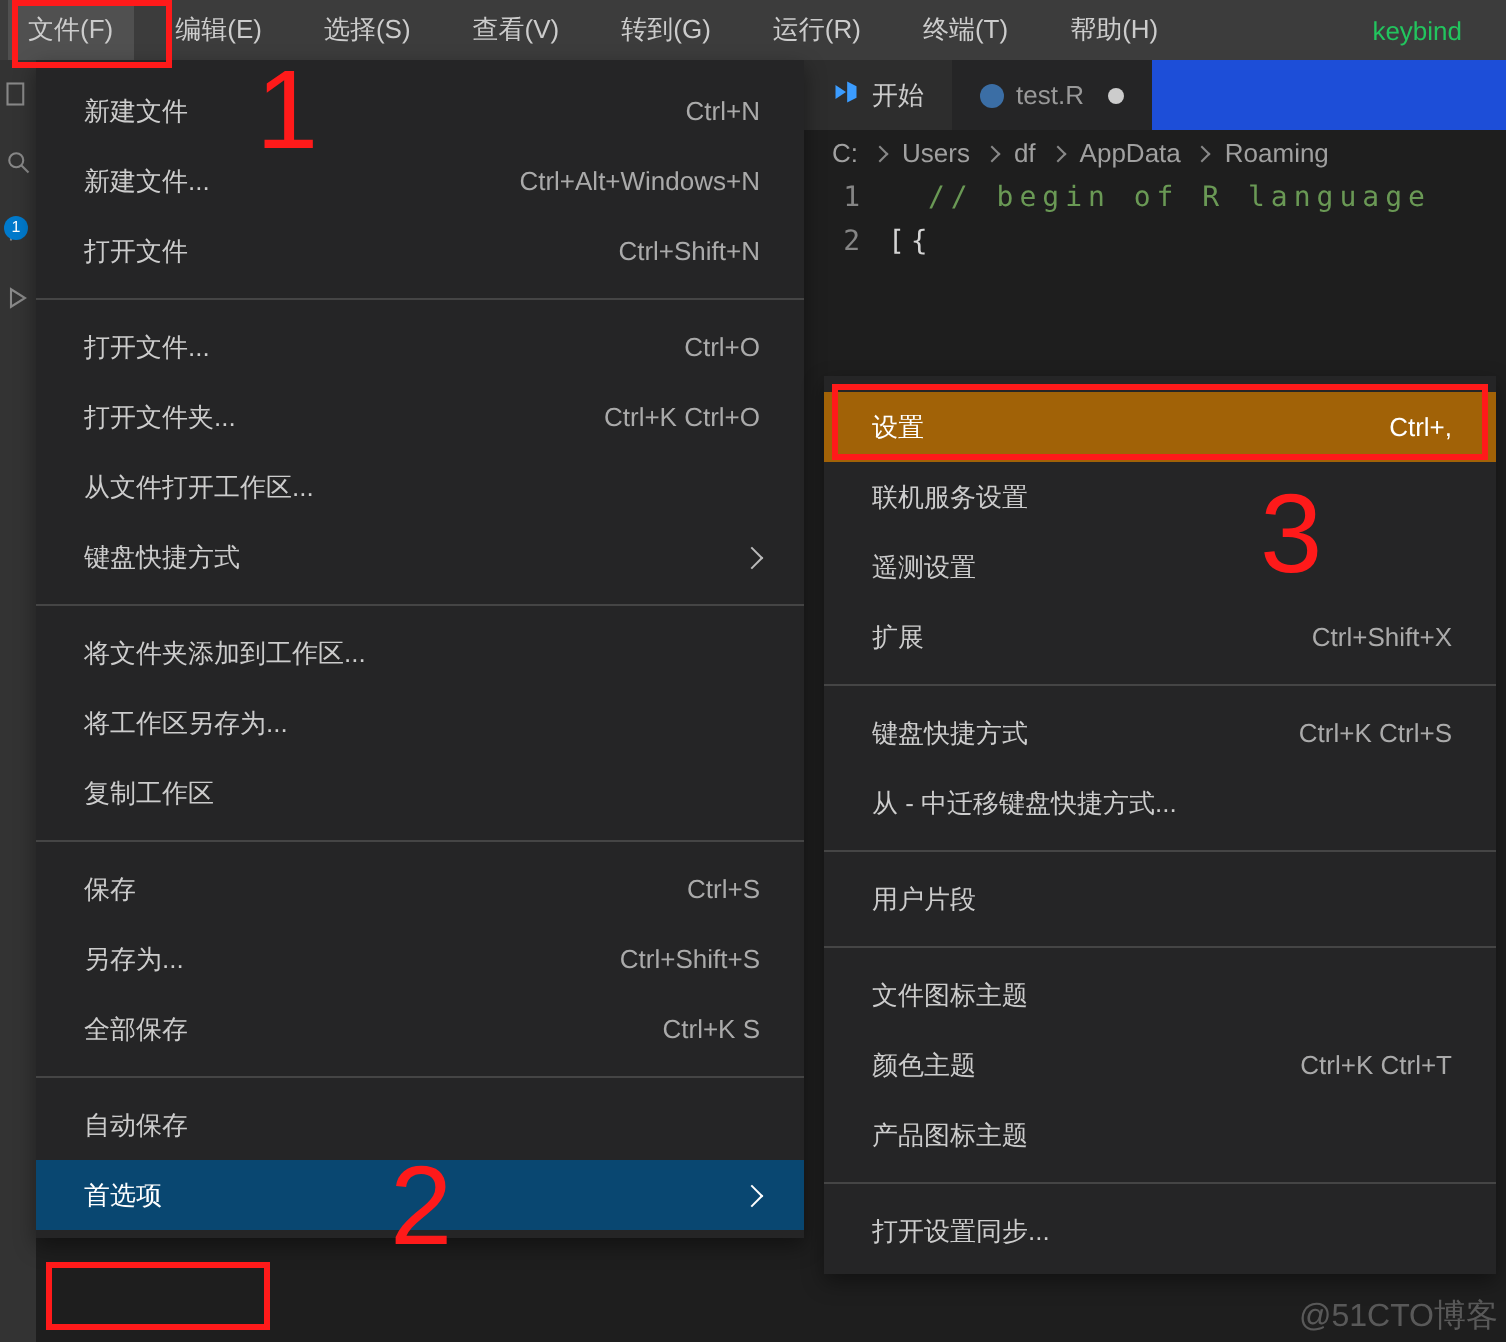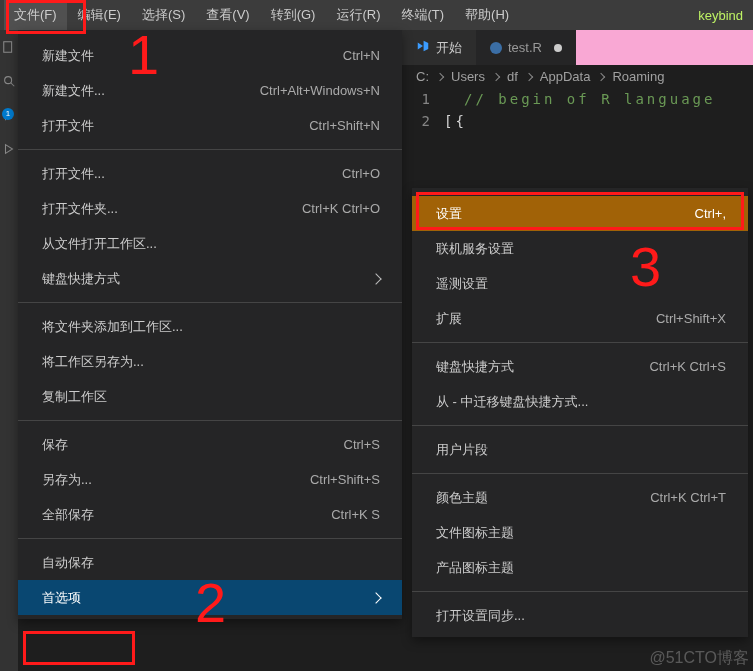--- a/index.html
+++ b/index.html
@@ -13,33 +13,33 @@
     overflow: hidden;
     position: relative;
   }
   
   .menubar {
     display: flex;
     align-items: center;
     height: 30px;
     background: #3c3c3c;
     padding-left: 4px;
-    gap: 1px;
+    gap: 11px;
   }
   .menubar-item {
     padding: 0 10px;
     height: 30px;
     line-height: 30px;
     cursor: pointer;
   }
   .menubar-item.active { background: #505050; }
   .menubar-title {
     margin-left: auto;
-    padding-right: 10px;
-    color: #bef264;
+    padding-right: 22px;
+    color: #22c55e;
   }
   
   .activitybar {
     position: absolute;
     left: 0;
     top: 30px;
     width: 18px;
     height: 641px;
     background: #333;
   }
@@ -124,21 +124,21 @@
   
   .editor-bg {
     position: absolute;
     left: 402px; top: 30px; right: 0;
     height: 641px;
     background: #1e1e1e;
   }
   .tabbar {
     display: flex;
     height: 35px;
-    background: #f9a8d4;
+    background: #1d4ed8;
     align-items: center;
   }
   .tab {
     display: flex; align-items: center;
     gap: 6px;
     height: 35px;
     padding: 0 14px;
     background: #2d2d2d;
     color: #ccc;
     font-size: 13px;
@@ -363,26 +363,26 @@
       <span>从 - 中迁移键盘快捷方式...</span>
       <span class="shortcut"></span>
     </div>
   <div class="menu-sep"></div>
   <div class="menu-item">
       <span>用户片段</span>
       <span class="shortcut"></span>
     </div>
   <div class="menu-sep"></div>
   <div class="menu-item">
+      <span>文件图标主题</span>
+      <span class="shortcut"></span>
+    </div>
+  <div class="menu-item">
       <span>颜色主题</span>
       <span class="shortcut">Ctrl+K Ctrl+T</span>
-    </div>
-  <div class="menu-item">
-      <span>文件图标主题</span>
-      <span class="shortcut"></span>
     </div>
   <div class="menu-item">
       <span>产品图标主题</span>
       <span class="shortcut"></span>
     </div>
   <div class="menu-sep"></div>
   <div class="menu-item">
       <span>打开设置同步...</span>
       <span class="shortcut"></span>
     </div>

